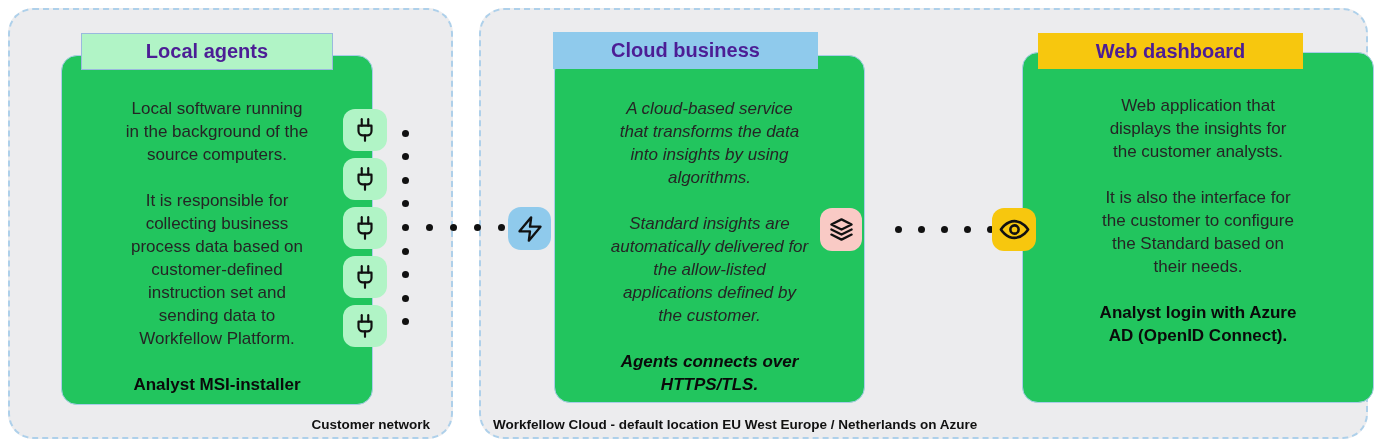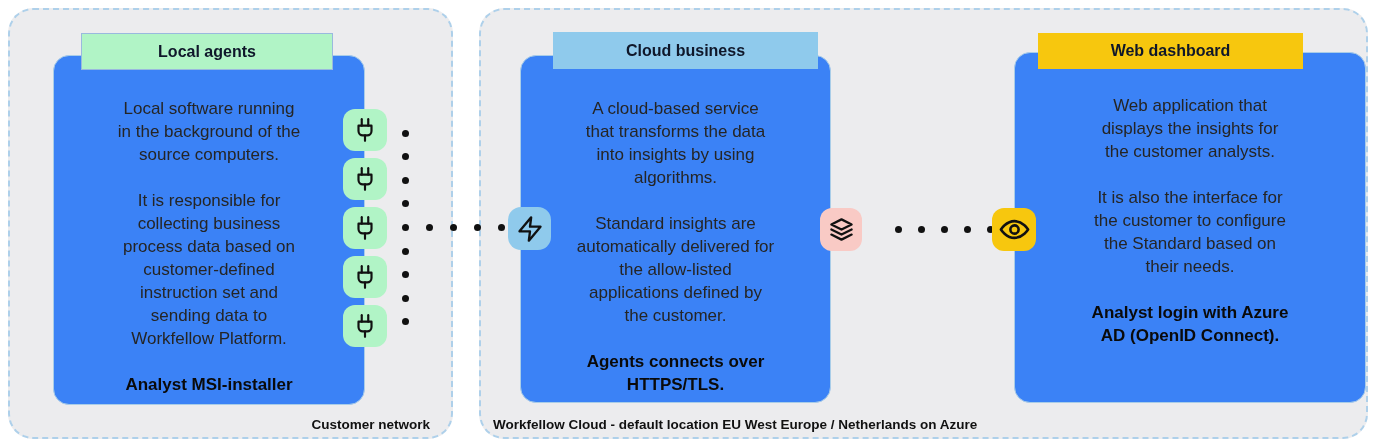--- a/index.html
+++ b/index.html
@@ -14,29 +14,29 @@
   }
   .zone-1{left:8px;top:8px;width:445px;height:431px;}
   .zone-2{left:479px;top:8px;width:889px;height:431px;}
   .zone-label{
     position:absolute; font-size:13.5px; font-weight:bold; color:#111;
     top:417px; white-space:nowrap;
   }
   .zone-label-1{left:240px;width:190px;text-align:right;}
   .zone-label-2{left:493px;}
   .card{
-    position:absolute; background:#3b82f6;
-    border:1.5px solid #a9cde8; border-radius:16px; box-sizing:border-box; z-index:2;
+    position:absolute; background:#22c55e;
+    border:1.5px solid #a9cde8; border-radius:16px; box-sizing:border-box; z-index:2;margin-left:8px;
   }
   .card-1{left:53px;top:55px;width:312px;height:350px;}
-  .card-2{left:520px;top:55px;width:311px;height:348px;}
+  .card-2{left:546px;top:55px;width:311px;height:348px;font-style:italic;}
   .card-3{left:1014px;top:52px;width:352px;height:351px;}
   .card-header{
     position:absolute; z-index:4; display:flex; align-items:center; justify-content:center;
-    font-size:16px; font-weight:bold; color:#0f172a; box-sizing:border-box;
+    font-size:20px; font-weight:bold; color:#4c1d95; box-sizing:border-box;
   }
   .header-1{left:81px;top:33px;width:252px;height:37px;border:1px solid #9ab9de;}
   .header-2{left:553px;top:32px;width:265px;height:37px;}
   .header-3{left:1038px;top:33px;width:265px;height:36px;}
   .textblock{
     position:absolute; left:6px; right:6px; top:41px; text-align:center;
   }
   .para{
     margin:0 0 23px 0; font-size:17px; line-height:23px; color:#252525;
     white-space:pre-line;

